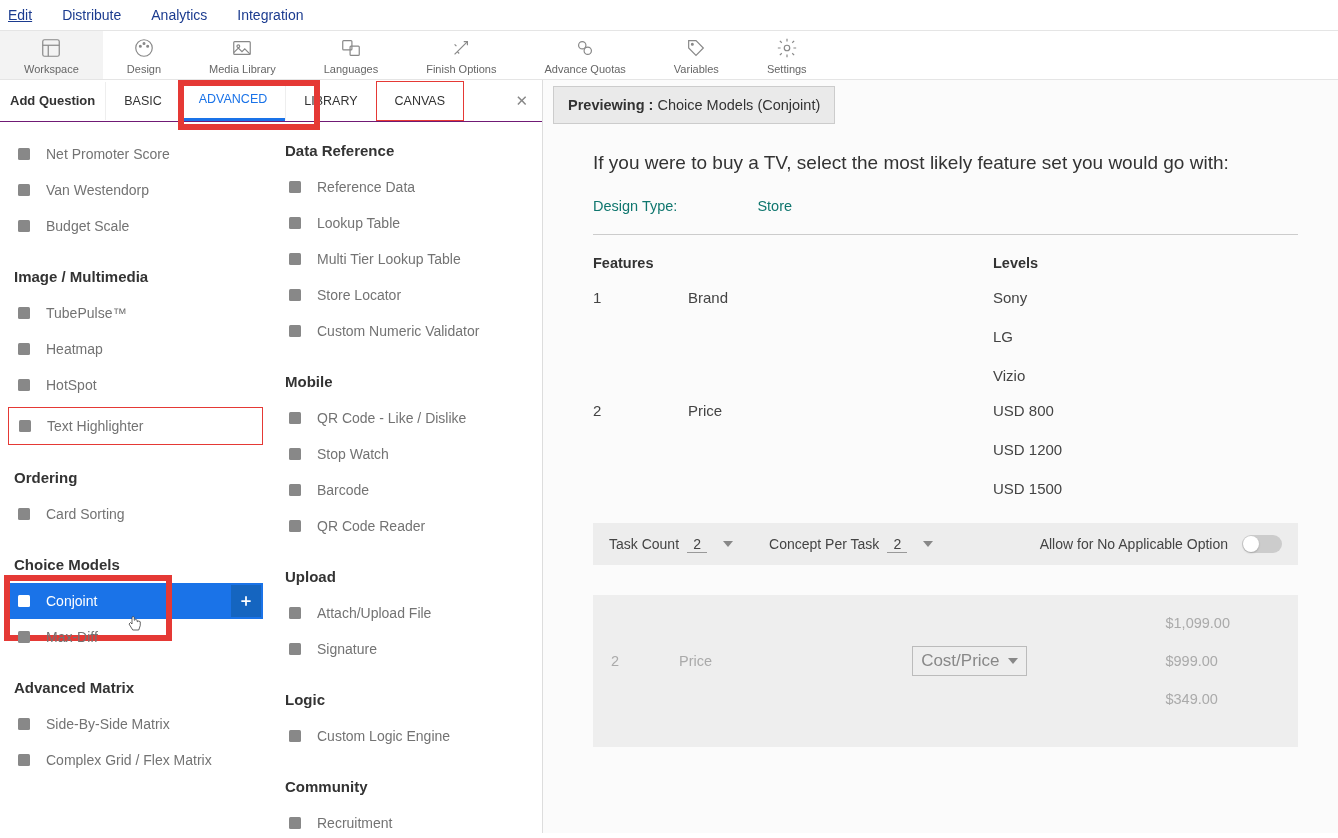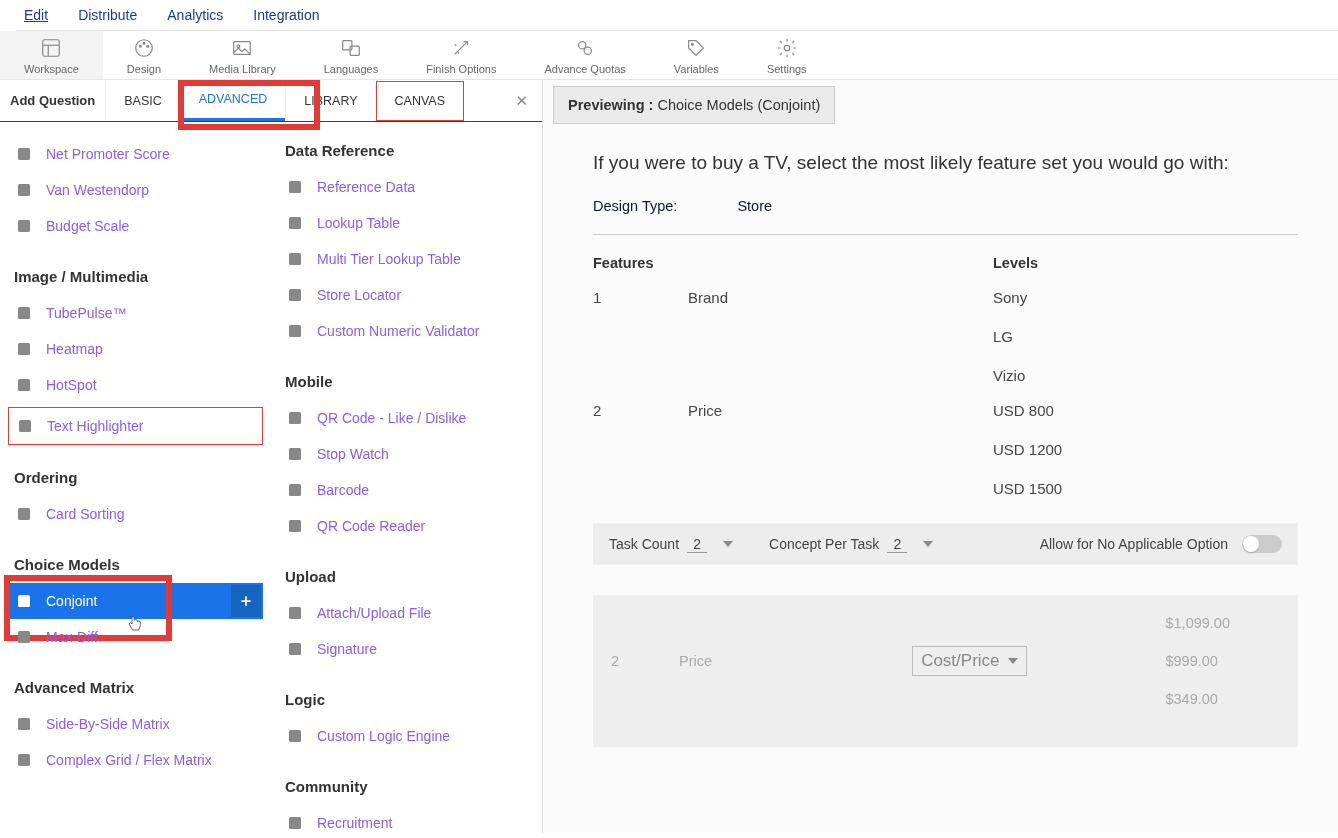--- a/index.html
+++ b/index.html
@@ -1,19 +1,19 @@
 <!DOCTYPE html>
 <html><head>
 <meta charset="utf-8">
 <style>
 * { margin: 0; padding: 0; box-sizing: border-box; font-family: Arial, sans-serif; }
 body { width: 1338px; height: 838px; overflow: hidden; background: #fff; color: #333; }
 
 
-.top-nav { display: flex; gap: 30px; padding: 5px 8px; border-bottom: 1px solid #e5e5e5; margin-left: 16px; }
+.top-nav { display: flex; gap: 30px; padding: 5px 8px; border-bottom: 1px solid #e5e5e5; }
 .top-nav-item { color: #1b3b8f; font-size: 14px; font-weight: 500; cursor: pointer; padding: 2px 0; }
 .top-nav-item.active { text-decoration: underline; }
 
 
 .toolbar { display: flex; border-bottom: 1px solid #e5e5e5; }
 .toolbar-item { display: flex; flex-direction: column; align-items: center; justify-content: center; padding: 6px 24px 4px 24px; cursor: pointer; }
 .toolbar-item.active { background: #f3f3f3; align-items: center; }
 .toolbar-icon { width: 22px; height: 22px; margin-bottom: 4px; display: flex; align-items: center; justify-content: center; }
 .toolbar-icon svg { width: 22px; height: 22px; stroke: #888; fill: none; stroke-width: 1.3; }
 .toolbar-label { font-size: 11px; color: #666; }
@@ -27,40 +27,40 @@
 .add-q { font-size: 13px; font-weight: 700; color: #333; padding: 12px 10px; cursor: pointer; }
 .tab { font-size: 12.5px; color: #333; padding: 12px 18px; cursor: pointer; position: relative; text-align: center; border-left: 1px solid #eee; }
 .tab.active { color: #1a73e8; border-bottom: 3px solid #1a73e8; }
 .tab-close { margin-left: auto; display: flex; align-items: center; padding: 0 14px; cursor: pointer; color: #888; font-size: 15px; }
 .hl-box-red { border: 1px solid #e53935; }
 
 
 .cols { display: flex; overflow-y: auto; padding-top: 14px; }
 .col { width: 50%; padding: 0 8px; }
 .section-title { font-size: 15px; font-weight: 600; color: #333; padding: 6px 0 10px 6px; }
-.qitem { display: flex; align-items: center; gap: 12px; padding: 8px 6px; cursor: pointer; color: #8b5cf6; position: relative; }
+.qitem { display: flex; align-items: center; gap: 12px; padding: 8px 6px; cursor: pointer; color: #737373; position: relative; }
 .qitem-icon { width: 20px; height: 20px; display: flex; align-items: center; justify-content: center; color: #888; }
 .qitem-icon svg { width: 18px; height: 18px; fill: #888; }
 .qitem-label { font-size: 14px; }
 .qitem.selected { background: #1a73e8; color: #fff; }
 .qitem.selected .qitem-icon svg { fill: #fff; }
 .add-btn { position: absolute; right: 2px; top: 2px; bottom: 2px; width: 30px; background: #1565c0; display:flex; align-items:center; justify-content:center; }
 .hl-box-red-thick { position: absolute; border: 6px solid #e53935; pointer-events: none; }
 .hl-advanced { left: 178px; top: 0; width: 142px; height: 50px; }
 .hl-canvas { border: 1px solid #e53935; }
 .hl-text-highlighter { margin-top:4px; }
 .hl-conjoint-row { position: relative; }
 
 
 .right-panel { flex: 1; background: #fbfbfb; overflow-y: auto; padding-left: 10px; padding-top: 6px; position: relative; }
 .preview-tab { display: inline-block; background: #eaeaea; border: 1px solid #ccc; padding: 10px 14px; font-size: 14.5px; color: #333; }
 .preview-tab strong { font-weight: 700; }
 .preview-body { padding: 28px 40px; }
 .prompt-text { font-size: 19px; font-weight: 500; color: #333; margin-bottom: 24px; }
-.meta-row { display: flex; gap: 60px; font-size: 14.5px; color: #0f172a; margin-bottom: 20px; }
+.meta-row { display: flex; gap: 80px; font-size: 14.5px; color: #0f766e; margin-bottom: 20px; }
 .tbl-header { display:flex; border-top:1px solid #ccc; padding-top:20px; font-weight:700; font-size:14.5px; color:#333; }
 .tbl-header > div:nth-child(1){ width: 400px; }
 .tbl-body-row { display:flex; padding-top:18px; }
 .idx { width: 95px; font-size:15px; color:#444; }
 .feat-name { width: 305px; font-size:15px; color:#444; }
 .levels { display:flex; flex-direction:column; gap:22px; font-size:15px; color:#444; }
 .config-bar { background:#ededed; display:flex; align-items:center; gap:36px; padding:12px 16px; margin-top: 26px; font-size:14px; color:#444;}
 .sel { display:flex; align-items:center; gap:8px; }
 .sel-val { border-bottom:1px solid #999; padding: 0 6px; min-width:20px; text-align:center; }
 .chev { width:0; height:0; border-left:5px solid transparent; border-right:5px solid transparent; border-top:6px solid #888; margin-left:8px; }

